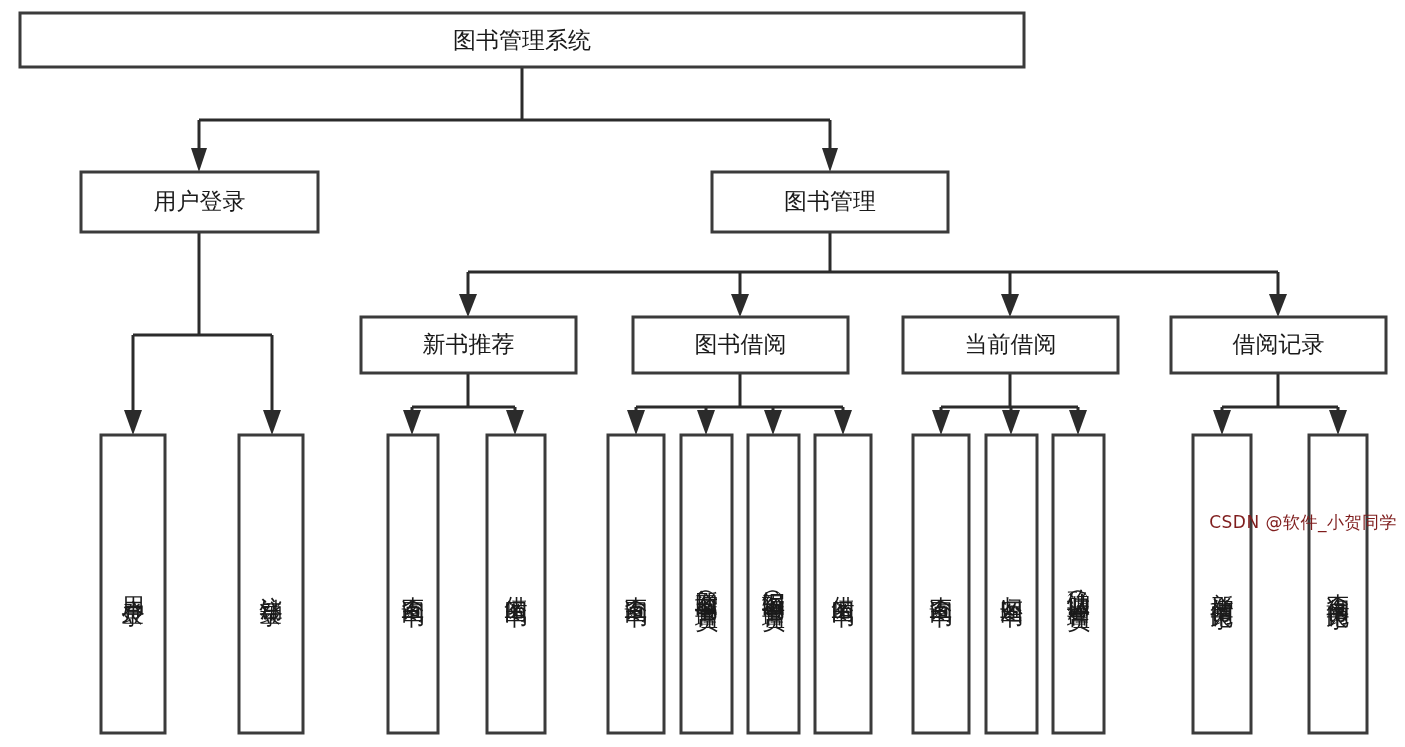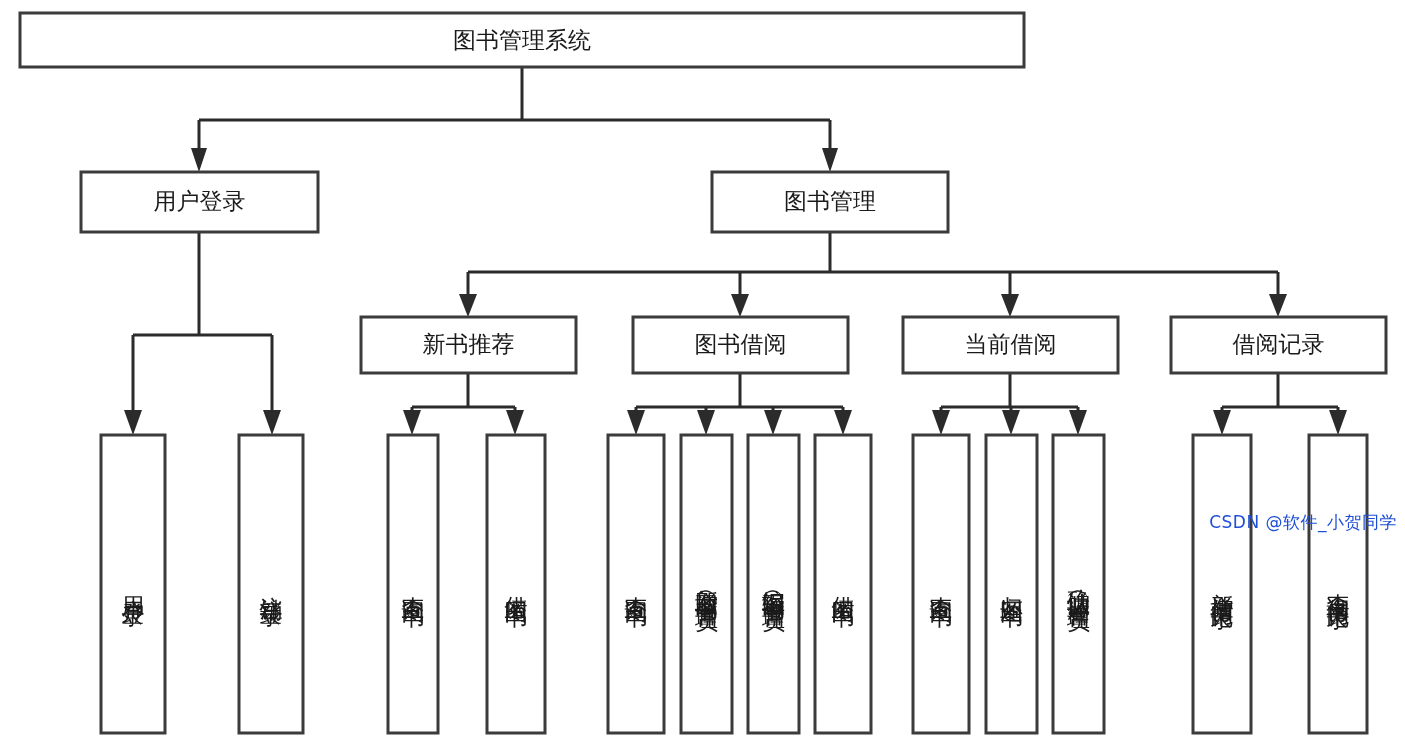--- a/index.html
+++ b/index.html
@@ -64,21 +64,21 @@
     letter-spacing: 3px;
     color: #1a1a1a;
     white-space: nowrap;
   }
   .watermark {
     position: absolute;
     right: 8px;
     bottom: 6px;
     font-family: "DejaVu Sans", "Liberation Sans", sans-serif;
     font-size: 17px;
-    color: #1d4ed8;
+    color: #7f1d1d;
     letter-spacing: 0.5px;
     pointer-events: none;
     user-select: none;
   }
 </style>
 </head>
 <body>
 
 <div id="diagram-root">
   <svg class="tree" viewBox="0 0 1405 747" xmlns="http://www.w3.org/2000/svg">

